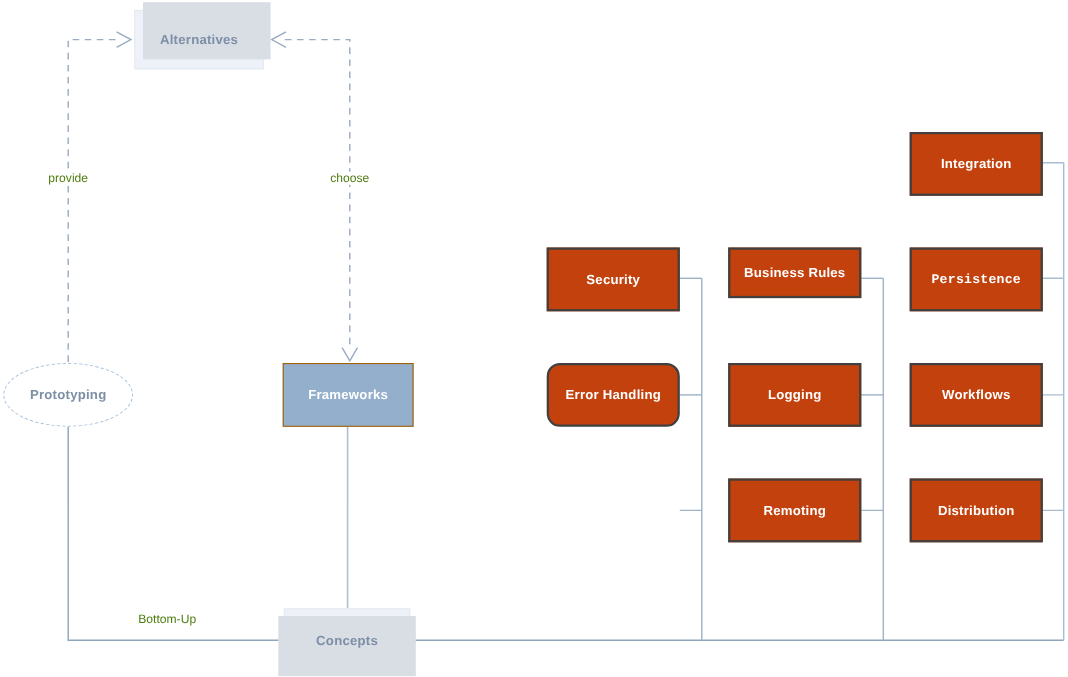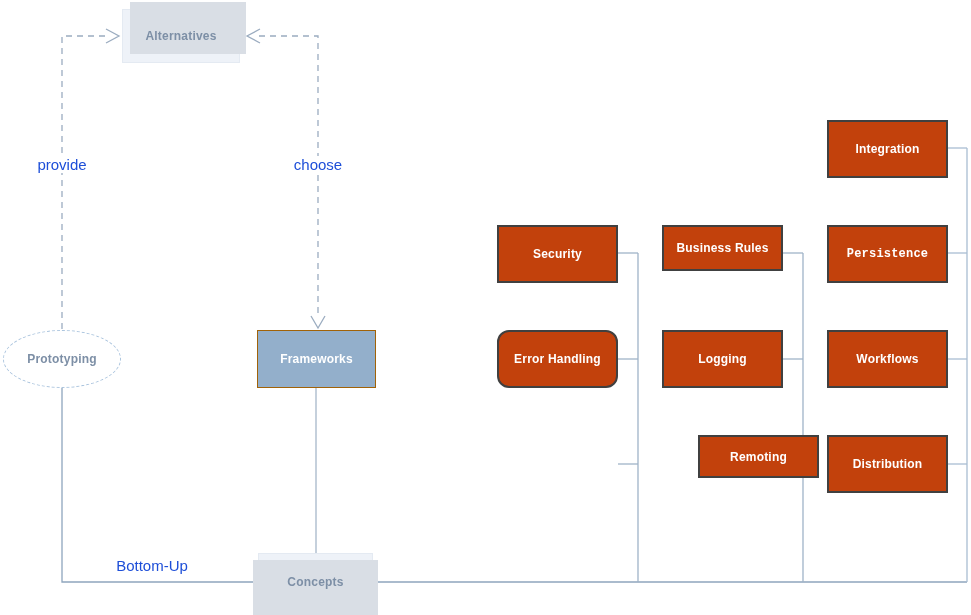--- a/index.html
+++ b/index.html
@@ -45,22 +45,22 @@
   .node-ellipse {
     background: #ffffff;
     border: 1px dashed #aac4de;
     border-radius: 50%;
     color: #7d8fa6;
   }
   .edge-label {
     position: absolute;
     transform: translateX(-50%);
     background: #ffffff;
-    color: #1d4ed8;
-    font-size: 15px;
+    color: #4d7c0f;
+    font-size: 11px;
     padding: 0 4px;
     z-index: 3;
     white-space: nowrap;
   }
 </style>
 </head>
 <body>
 
 <div id="canvas">
 
@@ -152,21 +152,21 @@
 
   <div class="node node-blue" style="left:662px; top:330px; width:121px; height:58px;">
     <span>Logging</span>
   </div>
 
   <div class="node node-blue" style="left:827px; top:330px; width:121px; height:58px;">
     <span>Workflows</span>
   </div>
 
 
-  <div class="node node-blue" style="left:698px; top:435px; width:121px; height:43px;">
+  <div class="node node-blue" style="left:662px; top:435px; width:121px; height:58px;">
     <span>Remoting</span>
   </div>
 
   <div class="node node-blue" style="left:827px; top:435px; width:121px; height:58px;">
     <span>Distribution</span>
   </div>
 
   <div class="edge-label" style="left:62px; top:156px;">provide</div>
   <div class="edge-label" style="left:318px; top:156px;">choose</div>
   <div class="edge-label" style="left:152px; top:557px; background:transparent;">Bottom-Up</div>

